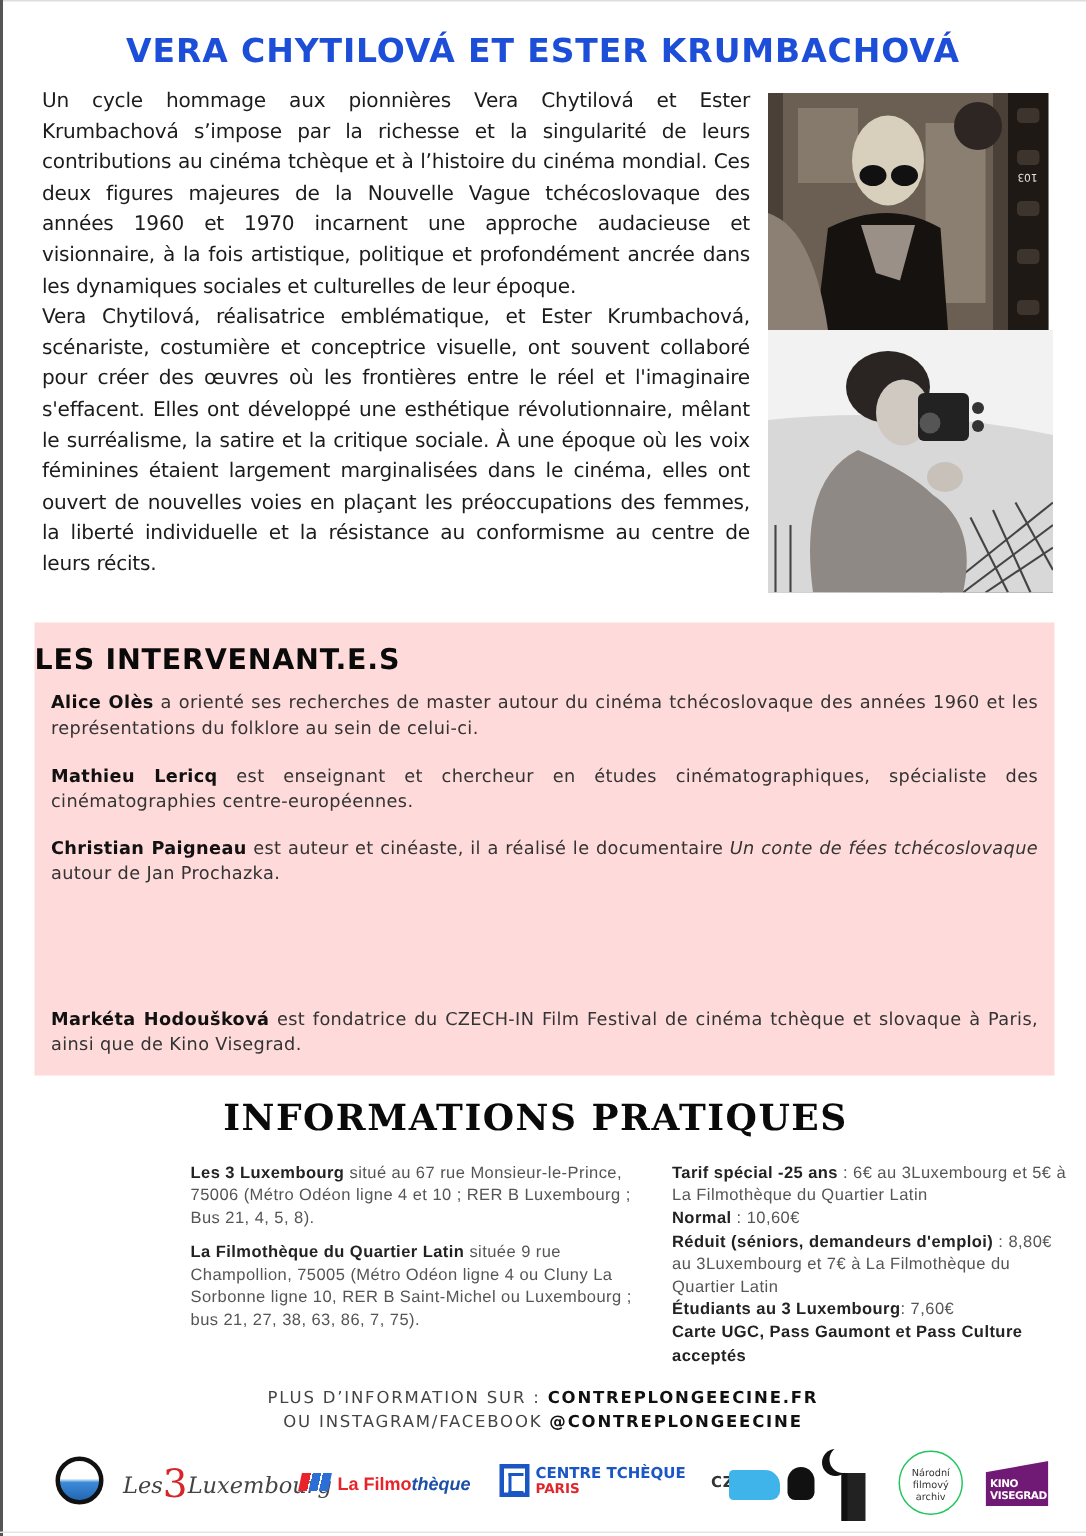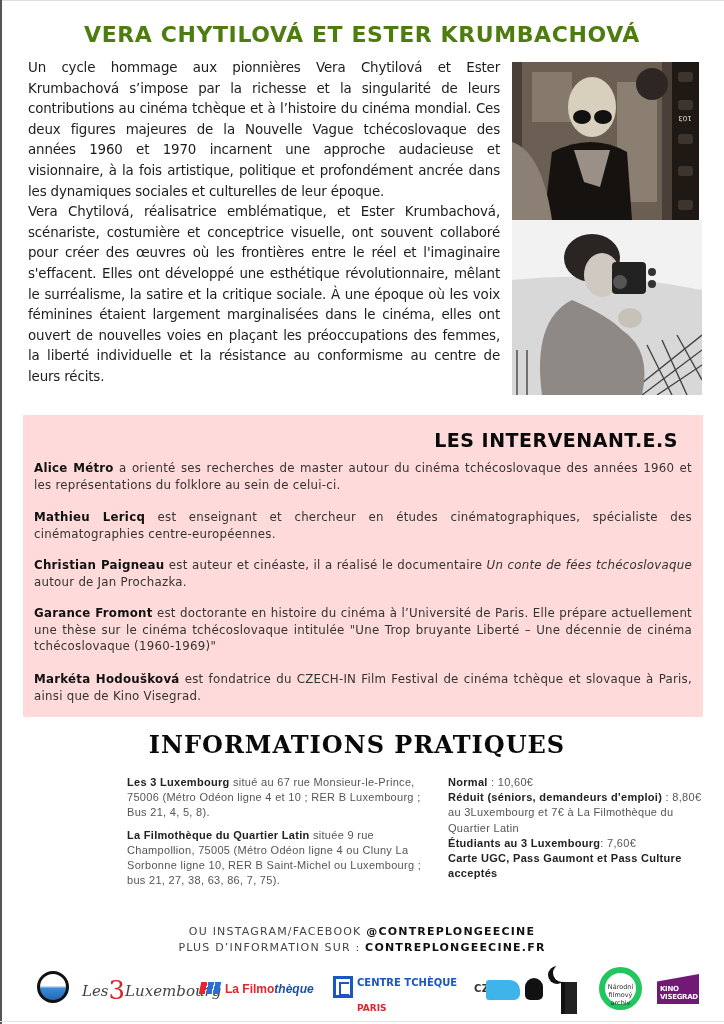--- a/index.html
+++ b/index.html
@@ -4,40 +4,40 @@
   <style>
     * { box-sizing: border-box; margin: 0; padding: 0; }
     html, body { width: 724px; height: 1024px; background: #ffffff; overflow: hidden; }
     body { position: relative; font-family: "DejaVu Sans", sans-serif; color: #1a1a1a; }
     .frame-left { position: absolute; left: 0; top: 0; width: 2px; height: 1024px; background: #555; }
     .frame-top { position: absolute; left: 0; top: 0; width: 724px; height: 1px; background: #ddd; }
 
     .main-title {
       position: absolute; left: 0; top: 22px; width: 724px; text-align: center;
       font-family: "DejaVu Sans", sans-serif; font-weight: bold; font-size: 22px;
-      letter-spacing: 0.6px; color: #4d7c0f;
+      letter-spacing: 0.6px; color: #1d4ed8;
     }
 
     .intro {
       position: absolute; left: 28px; top: 58px; width: 472px;
       font-family: "DejaVu Sans", sans-serif; font-size: 13.4px; line-height: 20.6px;
       text-align: justify; color: #1c1c1c; letter-spacing: -0.15px;
     }
     .intro p + p { }
 
     .photo { position: absolute; overflow: hidden; }
     .photo-1 { left: 512px; top: 62px; width: 187px; height: 158px; background: linear-gradient(135deg, #3a332c 0%, #6d6358 40%, #2a241f 100%); }
     .photo-2 { left: 512px; top: 220px; width: 190px; height: 175px; background: linear-gradient(160deg, #f4f4f4 0%, #dcdcdc 45%, #a9a9a9 70%, #555 100%); }
 
     .speakers-box {
       position: absolute; left: 23px; top: 415px; width: 680px; height: 302px;
       background: #fedada;
     }
     .speakers-title {
-      position: absolute; left: 0; top: 14px; width: 655px; text-align: right;
+      position: absolute; left: 0; top: 14px; width: 655px; text-align: left;
       font-family: "DejaVu Sans", sans-serif; font-weight: bold; font-size: 19px;
       letter-spacing: 0.5px; color: #0a0a0a;
     }
     .speaker {
       position: absolute; left: 11px; width: 658px;
       font-family: "DejaVu Sans", sans-serif; font-size: 11.8px; line-height: 16.5px;
       text-align: justify; color: #333; letter-spacing: 0.25px;
     }
     .speaker b { color: #111; font-weight: bold; }
     .speaker i { font-style: italic; }
@@ -78,30 +78,30 @@
     .logo-lux .three { color: #d6262b; font-size: 26px; font-style: normal; position: relative; top: 3px; }
     .logo-filmo { left: 200px; top: 22px; white-space: nowrap; font-family: Liberation Sans, sans-serif;
       font-weight: bold; font-size: 12px; color: #e8232a; }
     .logo-filmo .bars { display: inline-block; width: 20px; height: 12px; margin-right: 5px; vertical-align: -1px;
       background: linear-gradient(90deg, #e8232a 0 30%, transparent 30% 36%, #2b6fd6 36% 64%, transparent 64% 70%, #2b6fd6 70% 100%); transform: skewX(-12deg); }
     .logo-filmo .the { font-style: italic; color: #1c4fa8; }
     .logo-ct { left: 333px; top: 16px; width: 106px; height: 26px; }
     .logo-ct .box { position: absolute; left: 0; top: 0; width: 20px; height: 22px; border: 3px solid #1a56c4; }
     .logo-ct .box::after { content: ""; position: absolute; left: 3px; top: 3px; width: 8px; height: 10px; border: 2px solid #1a56c4; border-right: none; }
     .logo-ct .t1 { position: absolute; left: 24px; top: 1px; font-size: 10px; font-weight: bold; color: #1a56c4; white-space: nowrap; }
-    .logo-ct .t2 { position: absolute; left: 24px; top: 27px; font-size: 9px; font-weight: bold; color: #e0262c; }
+    .logo-ct .t2 { position: absolute; left: 24px; top: 12px; font-size: 9px; font-weight: bold; color: #e0262c; }
     .logo-czech { left: 446px; top: 18px; width: 110px; height: 30px; }
     .logo-czech .txt { position: absolute; left: 0; top: 5px; font-size: 10px; font-weight: bold; color: #333; letter-spacing: 0.5px; margin-left: 28px; }
     .logo-czech .cam { position: absolute; left: 40px; top: 2px; width: 34px; height: 20px; background: #3fb4ea; border-radius: 3px 10px 6px 3px; }
     .logo-czech .head { position: absolute; left: 79px; top: 0; width: 18px; height: 22px; background: #111; border-radius: 9px 9px 5px 5px; }
     .logo-czech .in { position: absolute; left: 82px; top: 6px; font-size: 8px; font-weight: bold; color: #e8d21f; margin-top: 42px; }
     .logo-moon { left: 553px; top: 4px; width: 26px; height: 50px; }
     .logo-moon .crescent { position: absolute; left: 0; top: 0; width: 18px; height: 18px; border-radius: 50%; box-shadow: -5px 2px 0 0 #111; }
     .logo-moon .pillar { position: absolute; left: 8px; top: 18px; width: 16px; height: 32px; background: #222; border-left: 4px solid #111; }
-    .logo-nfa { left: 599px; top: 7px; width: 43px; height: 43px; border: 6px solid #22c55e; border-radius: 50%;
+    .logo-nfa { left: 599px; top: 7px; width: 43px; height: 43px; border: 1px solid #22c55e; border-radius: 50%;
       font-family: "DejaVu Sans", sans-serif; font-size: 6.5px; line-height: 8px; color: #333; text-align: center; padding-top: 10px; }
     .logo-kino { left: 657px; top: 14px; width: 42px; height: 30px; background: #701a75;
       clip-path: polygon(0 25%, 100% 0, 100% 100%, 0 100%); text-decoration: underline; }
     .logo-kino span { position: absolute; left: 3px; top: 11px; font-size: 7px; line-height: 8px; font-weight: bold; color: #fff; letter-spacing: -0.3px; }
 
     .bottom-line { position: absolute; left: 0; top: 1021px; width: 724px; height: 1px; background: #e4e4e4; }
   </style>
 </head>
 <body>
 
@@ -158,48 +158,48 @@
     <circle cx="140" cy="52" r="4" fill="#333"></circle>
     <circle cx="140" cy="64" r="4" fill="#333"></circle>
     <path d="M30 175 Q20 100 60 80 Q95 95 110 110 Q140 130 130 175 Z" fill="#8e8985"></path>
     <ellipse cx="118" cy="98" rx="12" ry="10" fill="#c8c1ba"></ellipse>
   </svg>
 </div>
 
 <section class="speakers-box">
   <h2 class="speakers-title">LES INTERVENANT.E.S</h2>
 
-  <p class="speaker sp-0"><b>Alice Métro</b><span> a orienté ses recherches de master autour du cinéma tchécoslovaque des années 1960 et les représentations du folklore au sein de celui-ci.</span></p>
+  <p class="speaker sp-0"><b>Alice Olès</b><span> a orienté ses recherches de master autour du cinéma tchécoslovaque des années 1960 et les représentations du folklore au sein de celui-ci.</span></p>
 
   <p class="speaker sp-2"><b>Christian Paigneau</b><span> est auteur et cinéaste, il a réalisé le documentaire </span><i>Un conte de fées tchécoslovaque</i><span> autour de Jan Prochazka.</span></p>
 
   <p class="speaker sp-1"><b>Mathieu Lericq</b><span> est enseignant et chercheur en études cinématographiques, spécialiste des cinématographies centre-européennes.</span></p>
 
-  <p class="speaker sp-3"><b>Garance Fromont</b><span> est doctorante en histoire du cinéma à l’Université de Paris. Elle prépare actuellement une thèse sur le cinéma tchécoslovaque intitulée "Une Trop bruyante Liberté – Une décennie de cinéma tchécoslovaque (1960-1969)"</span></p>
 
   <p class="speaker sp-4"><b>Markéta Hodoušková</b><span> est fondatrice du CZECH-IN Film Festival de cinéma tchèque et slovaque à Paris, ainsi que de Kino Visegrad.</span></p>
 </section>
 
 <h2 class="info-title">INFORMATIONS PRATIQUES</h2>
 
 <div class="info-col info-left">
   <p class="venue"><b>Les 3 Luxembourg</b><span> situé au 67 rue Monsieur-le-Prince, 75006 (Métro Odéon ligne 4 et 10 ; RER B Luxembourg ; Bus 21, 4, 5, 8).</span></p>
   <p class="venue"><b>La Filmothèque du Quartier Latin</b><span> située 9 rue Champollion, 75005 (Métro Odéon ligne 4 ou Cluny La Sorbonne ligne 10, RER B Saint-Michel ou Luxembourg ; bus 21, 27, 38, 63, 86, 7, 75).</span></p>
 </div>
 
 <div class="info-col info-right">
+  <p><b>Tarif spécial -25 ans</b><span> : 6€ au 3Luxembourg et 5€ à La Filmothèque du Quartier Latin</span></p>
   <p><b>Normal</b><span> : 10,60€</span></p>
   <p><b>Réduit (séniors, demandeurs d'emploi)</b><span> : 8,80€ au 3Luxembourg et 7€ à La Filmothèque du Quartier Latin</span></p>
   <p><b>Étudiants au 3 Luxembourg</b><span>: 7,60€</span></p>
   <p><b>Carte UGC, Pass Gaumont et Pass Culture acceptés</b><span></span></p>
 </div>
 
 <div class="more-info">
+  <div><span>PLUS D’INFORMATION SUR : </span><b>CONTREPLONGEECINE.FR</b></div>
   <div><span>OU INSTAGRAM/FACEBOOK </span><b>@CONTREPLONGEECINE</b></div>
-  <div><span>PLUS D’INFORMATION SUR : </span><b>CONTREPLONGEECINE.FR</b></div>
 </div>
 
 <div class="logos">
   <div class="logo logo-contre"></div>
   <div class="logo logo-lux"><span>Les</span><span class="three">3</span><span>Luxembourg</span></div>
   <div class="logo logo-filmo"><span class="bars"></span><span>La Filmo</span><span class="the">thèque</span></div>
   <div class="logo logo-ct">
       <div class="box"></div>
       <span class="t1">CENTRE TCHÈQUE</span>
       <span class="t2">PARIS</span>

